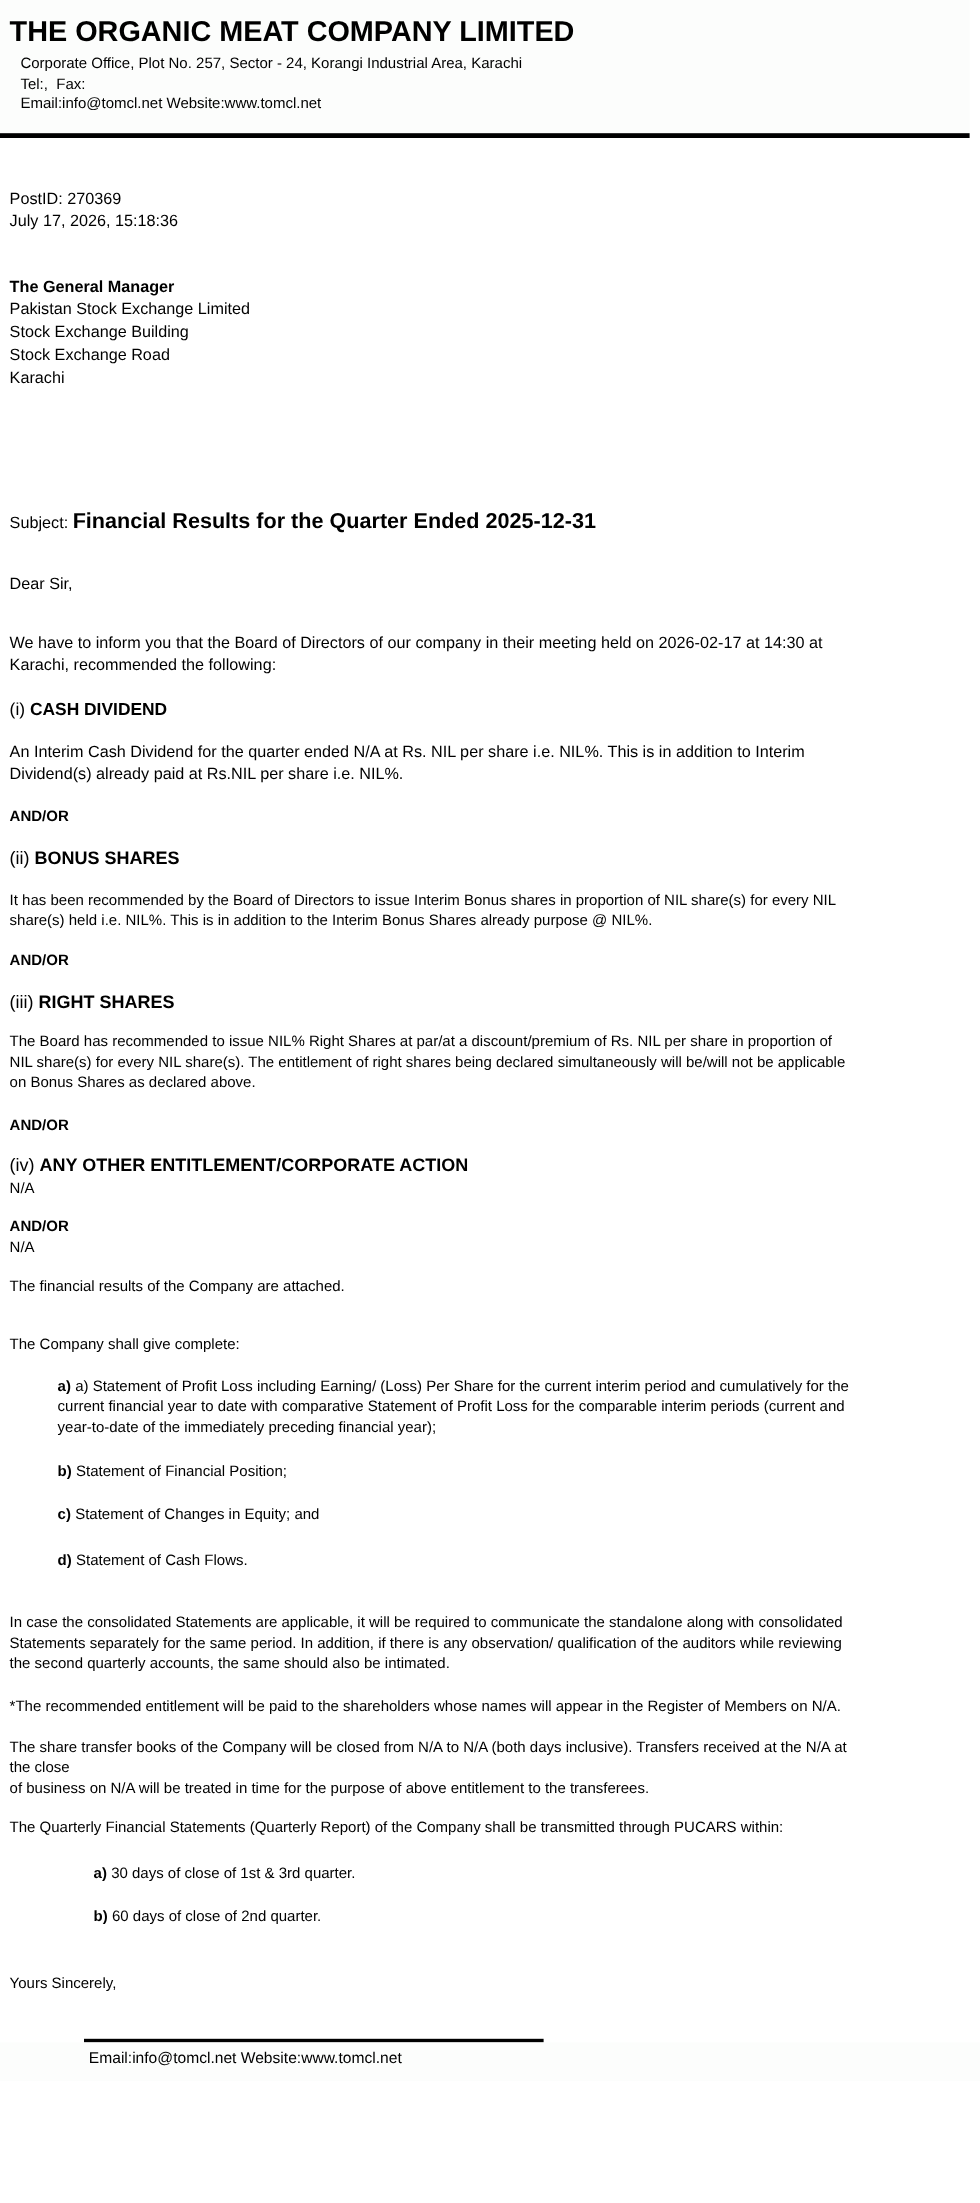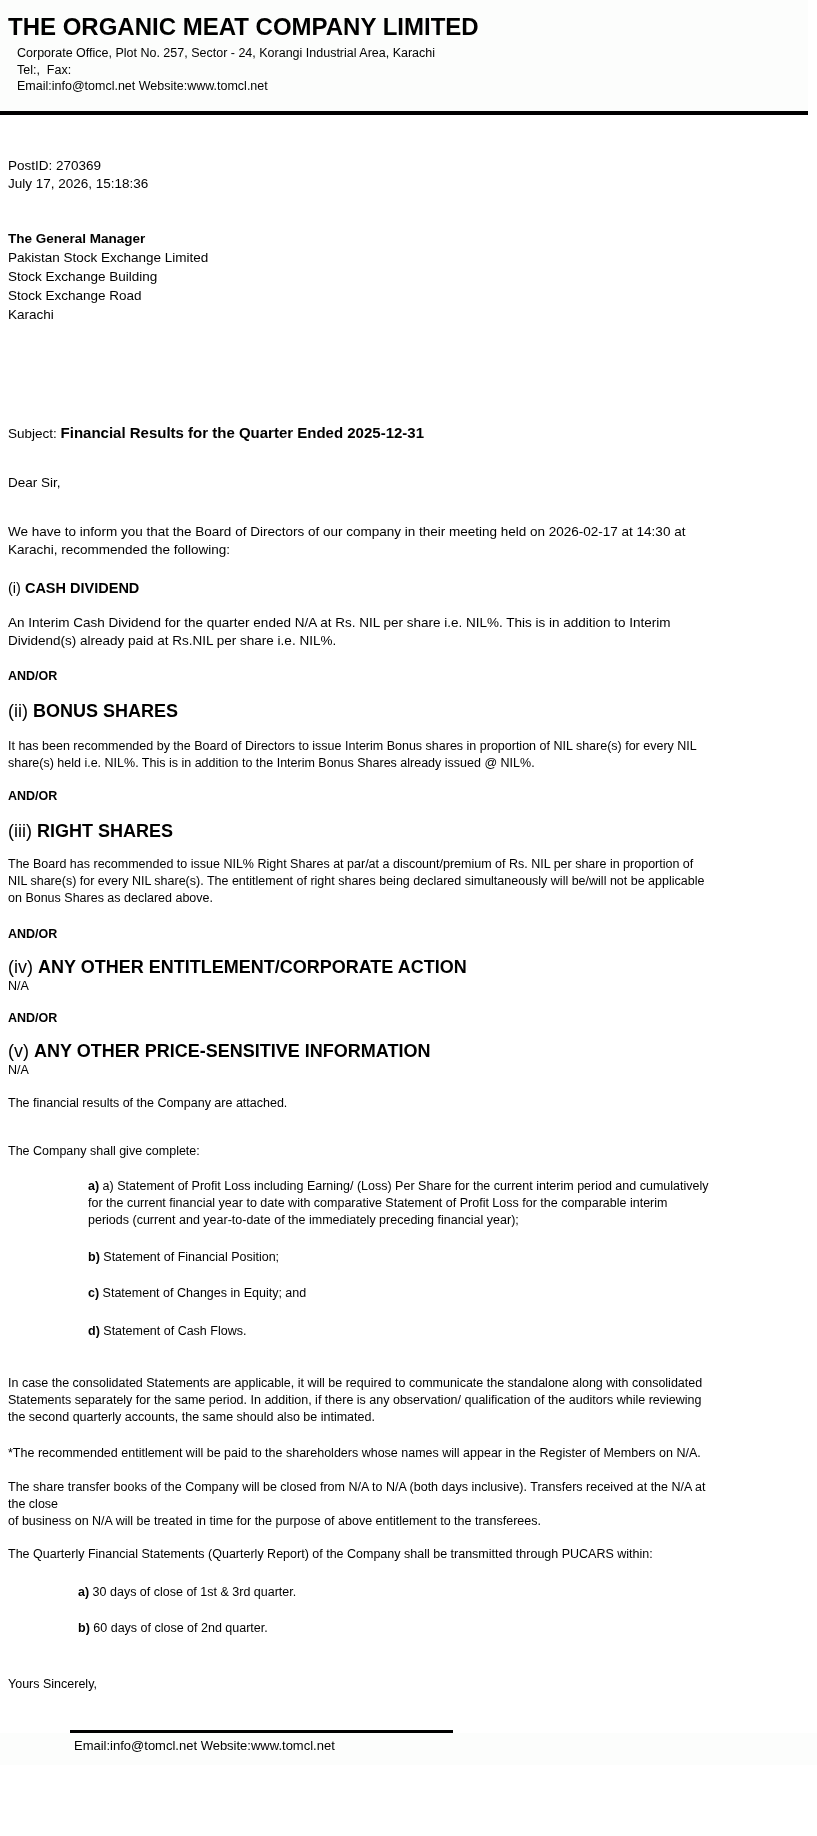--- a/index.html
+++ b/index.html
@@ -15,35 +15,35 @@
   .company-name{font-size:24px;font-weight:bold;margin:0 0 0 8px;line-height:27px;letter-spacing:0;}
   .hdr-addr{margin:5px 0 0 17px;font-size:12.5px;line-height:16.5px;}
   .prewrap{white-space:pre-wrap;}
   
   .content{margin-left:8px;width:702px;}
   p{margin:0;}
   .meta{margin-top:42px;font-size:13.5px;line-height:18px;}
   .recipient{margin-top:36px;font-size:13.5px;line-height:19px;}
   .recipient .rt{font-weight:bold;}
   .subject{margin-top:100px;font-size:13.5px;}
-  .subject b{font-size:15px;}
+  .subject b{font-size:18px;}
   .salutation{margin-top:34px;font-size:13.5px;}
   .intro{margin-top:33px;font-size:13.5px;line-height:18.5px;}
   .h1sec{margin-top:20px;font-size:14.5px;}
   .h1sec b{font-weight:bold;}
   .para-lg{margin-top:18px;font-size:13.5px;line-height:18.5px;}
   .andor{font-weight:bold;font-size:12.5px;}
   .mt18{margin-top:18px;} .mt17{margin-top:17px;} .mt20{margin-top:20px;} .mt16{margin-top:16px;}
-  .h2sec{font-size:18px;line-height:17px;}
+  .h2sec{font-size:15px;line-height:17px;}
   .h2sec b{font-weight:bold;}
   .para-sm{font-size:12.5px;line-height:17px;}
   .na{font-size:12.5px;line-height:17px;margin-top:2px;}
   .attached{margin-top:17px;font-size:12.5px;}
   .givecomplete{margin-top:34px;font-size:12.5px;}
-  .stmt{margin-left:80px;font-size:12.5px;line-height:17px;}
+  .stmt{margin-left:40px;font-size:12.5px;line-height:17px;}
   .stmt b{font-weight:bold;}
   .stmt.a{margin-top:20px;} .stmt.b{margin-top:20px;} .stmt.c{margin-top:19px;} .stmt.d{margin-top:21px;}
   .consolidated{margin-top:35px;}
   .register{margin-top:19px;}
   .transfer{margin-top:17px;}
   .quarterly{margin-top:16px;}
   .qitem{margin-left:70px;font-size:12.5px;line-height:17px;}
   .qitem b{font-weight:bold;}
   .qitem.a{margin-top:21px;} .qitem.b{margin-top:19px;}
   .closing{margin-top:40px;font-size:12.5px;}
@@ -94,44 +94,40 @@
       <b>CASH DIVIDEND</b>
     </p>
     <p class="para-lg">An Interim Cash Dividend for the quarter ended N/A at Rs. NIL per share i.e. NIL%. This is in addition to Interim Dividend(s) already paid at Rs.NIL per share i.e. NIL%.</p>
 
     <p class="andor mt18">AND/OR</p>
 
     <p class="h2sec mt20">
       <span>(ii)</span>
       <b>BONUS SHARES</b>
     </p>
-    <p class="para-sm mt18">It has been recommended by the Board of Directors to issue Interim Bonus shares in proportion of NIL share(s) for every NIL share(s) held i.e. NIL%. This is in addition to the Interim Bonus Shares already issued @ NIL%.</p>
+    <p class="para-sm mt18">It has been recommended by the Board of Directors to issue Interim Bonus shares in proportion of NIL share(s) for every NIL share(s) held i.e. NIL%. This is in addition to the Interim Bonus Shares already purpose @ NIL%.</p>
 
     <p class="andor mt17">AND/OR</p>
 
     <p class="h2sec mt20">
       <span>(iii)</span>
       <b>RIGHT SHARES</b>
     </p>
     <p class="para-sm mt16">The Board has recommended to issue NIL% Right Shares at par/at a discount/premium of Rs. NIL per share in proportion of NIL share(s) for every NIL share(s). The entitlement of right shares being declared simultaneously will be/will not be applicable on Bonus Shares as declared above.</p>
 
     <p class="andor mt20">AND/OR</p>
 
     <p class="h2sec mt18">
       <span>(iv)</span>
       <b>ANY OTHER ENTITLEMENT/CORPORATE ACTION</b>
     </p>
     <p class="na">N/A</p>
 
     <p class="andor mt16">AND/OR</p>
 
-    <p class="h2sec mt18">
-      <span>(v)</span>
-      <b>ANY OTHER PRICE-SENSITIVE INFORMATION</b>
-    </p>
     <p class="na">N/A</p>
 
     <p class="attached">The financial results of the Company are attached.</p>
 
     <p class="givecomplete">The Company shall give complete:</p>
 
     <p class="stmt a">
       <b>a)</b>
       <span>a) Statement of Profit Loss including Earning/ (Loss) Per Share for the current interim period and cumulatively for the current financial year to date with comparative Statement of Profit Loss for the comparable interim periods (current and year-to-date of the immediately preceding financial year);</span>
     </p>

